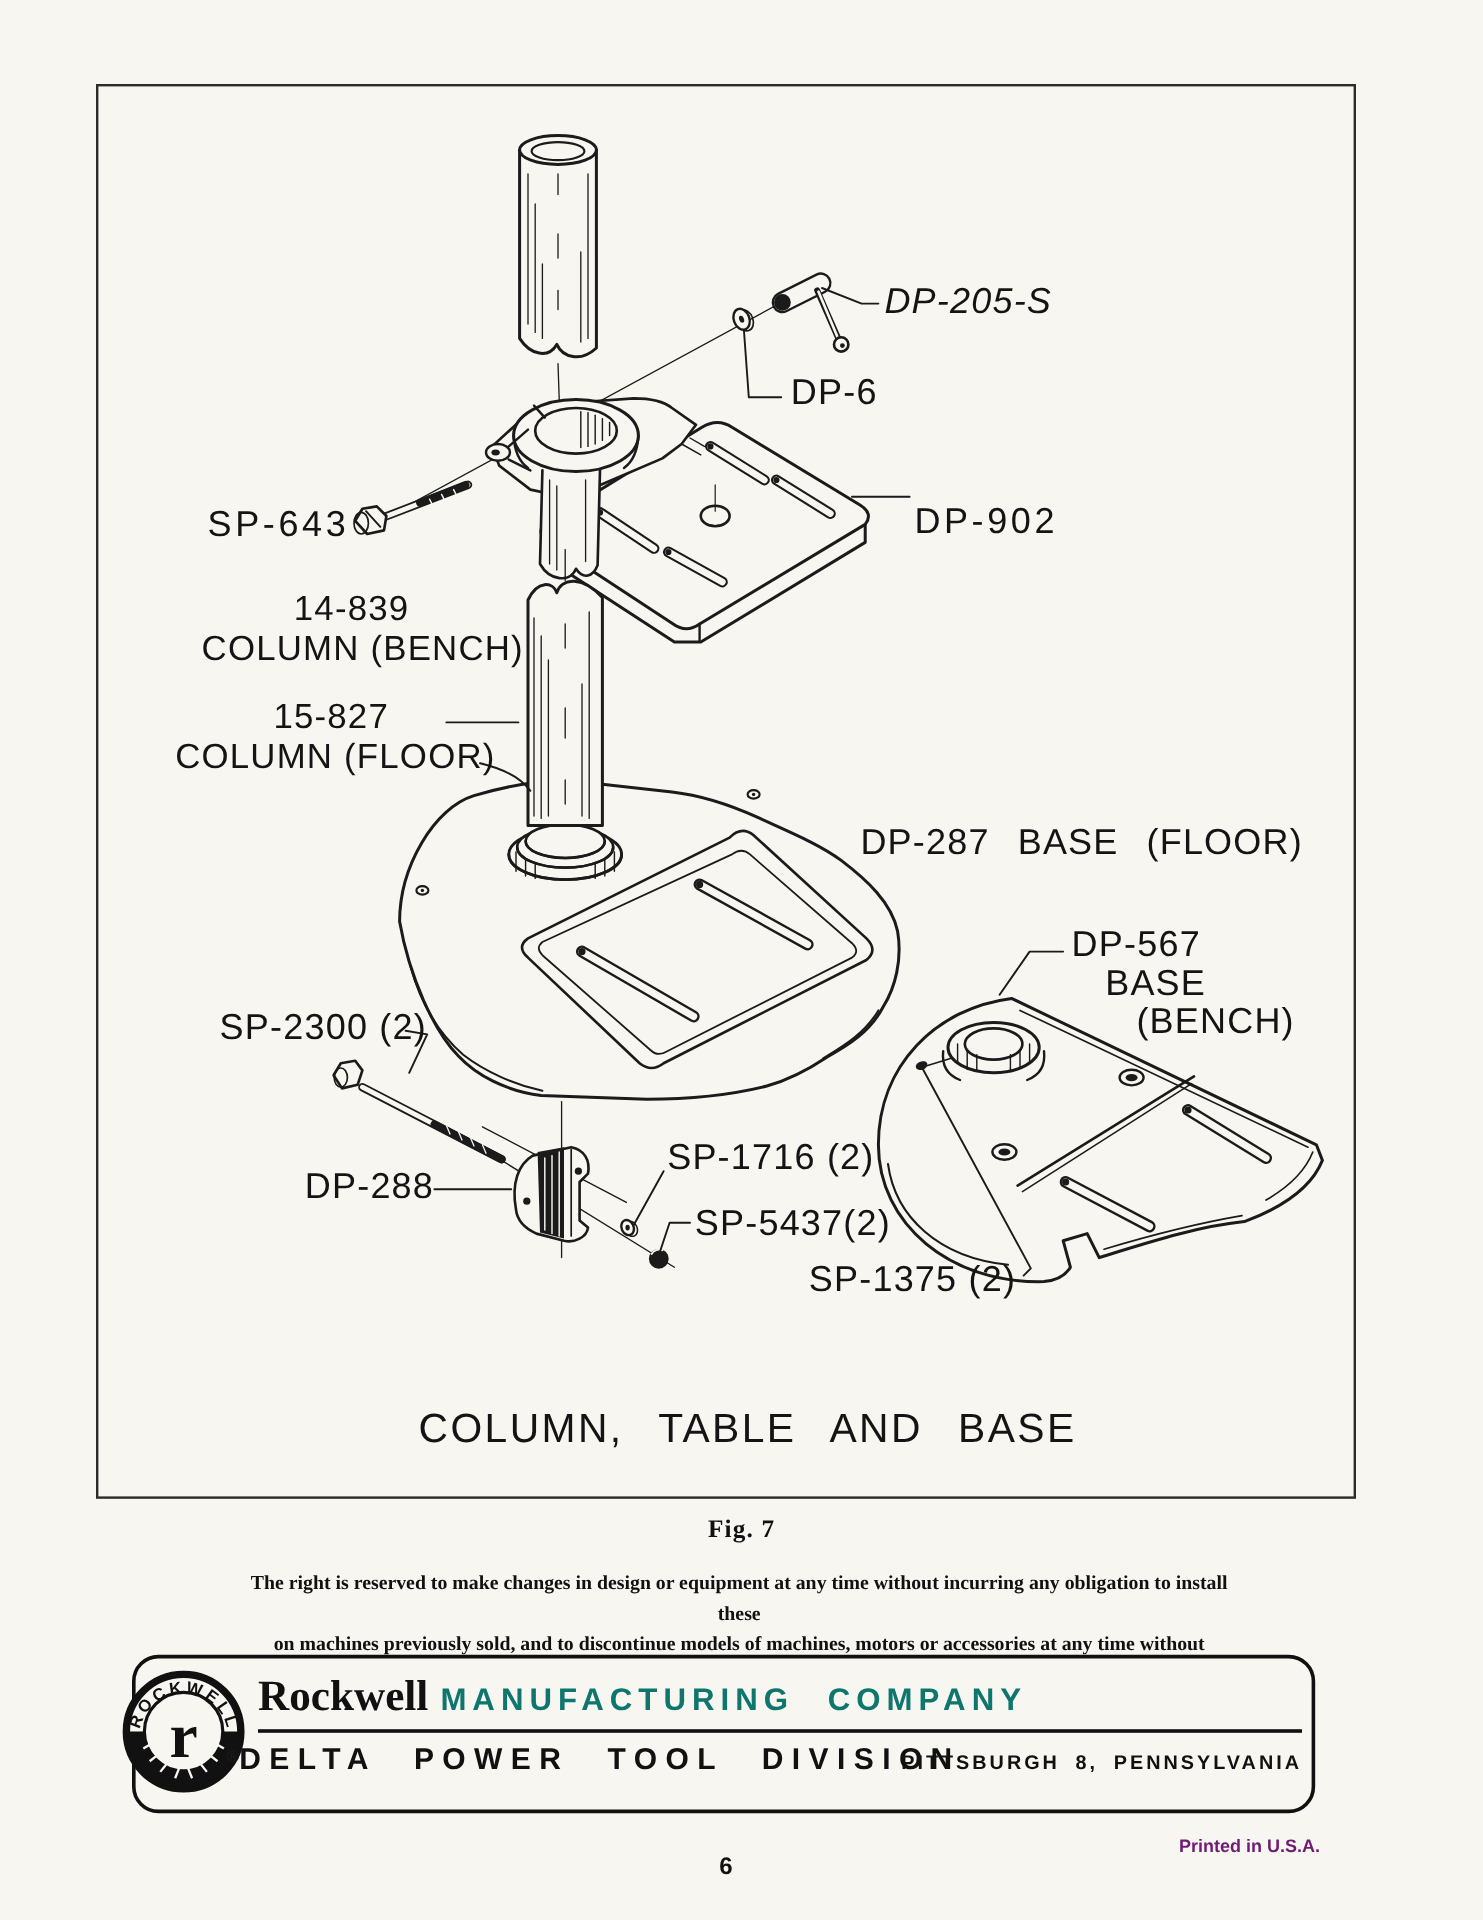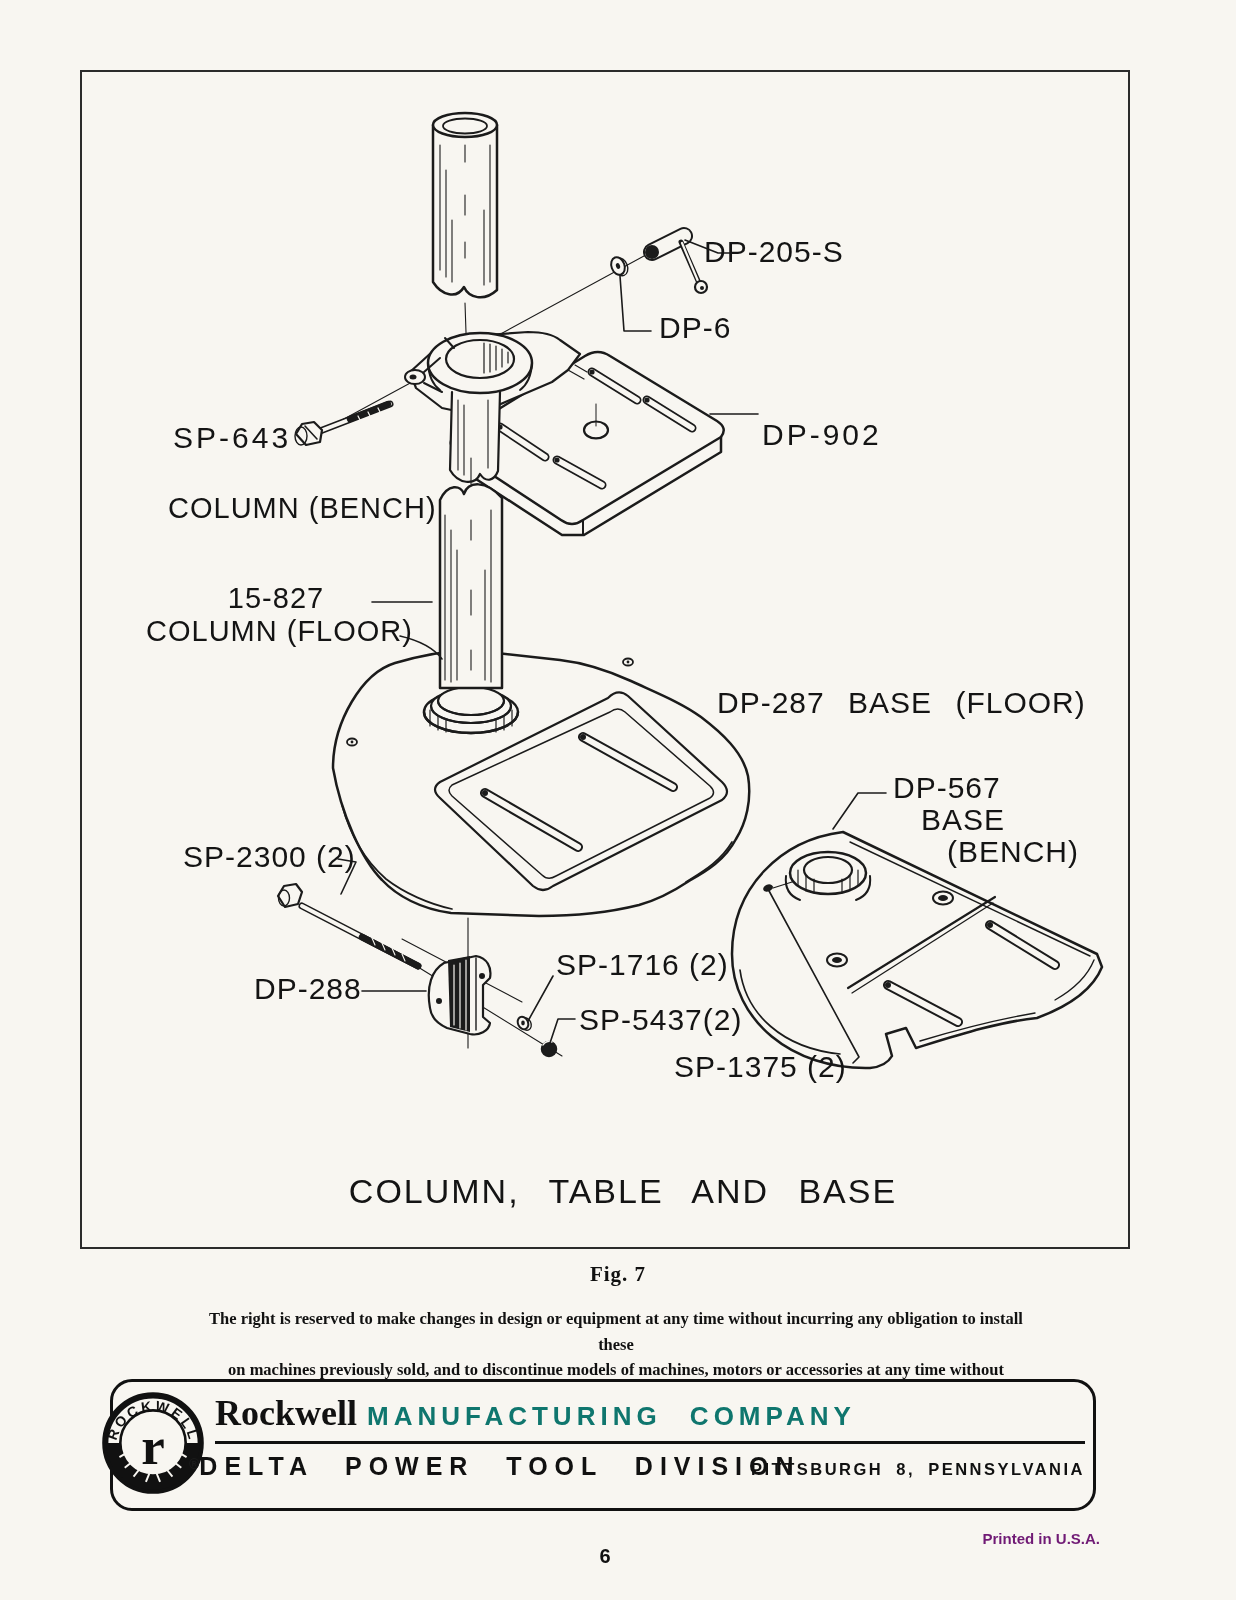--- a/index.html
+++ b/index.html
@@ -279,26 +279,27 @@
     <path d="M320,566 Q350,573 362,589"></path>
     <path d="M258,789 L276,792 L261,824"></path>
     <path d="M282,921 L346,921"></path>
     <path d="M473,906 L448,951"></path>
     <path d="M495,949 L478,949 L469,976"></path>
     <path d="M688,819 L779,987 L773,993"></path>
     <path d="M806,723 L778,723 L753,759"></path>
   </g>
 </svg>
 
-<div class="lbl" style="left:704px;top:236px;">DP-205-S</div>
+<div class="lbl" style="left:737px;top:236px;font-style:italic;">DP-205-S</div>
 <div class="lbl" style="left:659px;top:312px;">DP-6</div>
 <div class="lbl ls3" style="left:173px;top:399px;">SP-643</div>
 <div class="lbl ls3" style="left:762px;top:396px;text-align:center;">DP-902</div>
 
 <div class="lbl-block" style="left:168px;top:492px;width:250px;">
+  <div>14-839</div>
   <div>COLUMN (BENCH)</div>
 </div>
 <div class="lbl-block" style="left:146px;top:582px;width:260px;">
   <div>15-827</div>
   <div>COLUMN (FLOOR)</div>
 </div>
 
 <div class="lbl" style="left:717px;top:687px;word-spacing:14px;">DP-287 BASE (FLOOR)</div>
 
 <div class="lbl" style="left:893px;top:772px;">DP-567</div>

